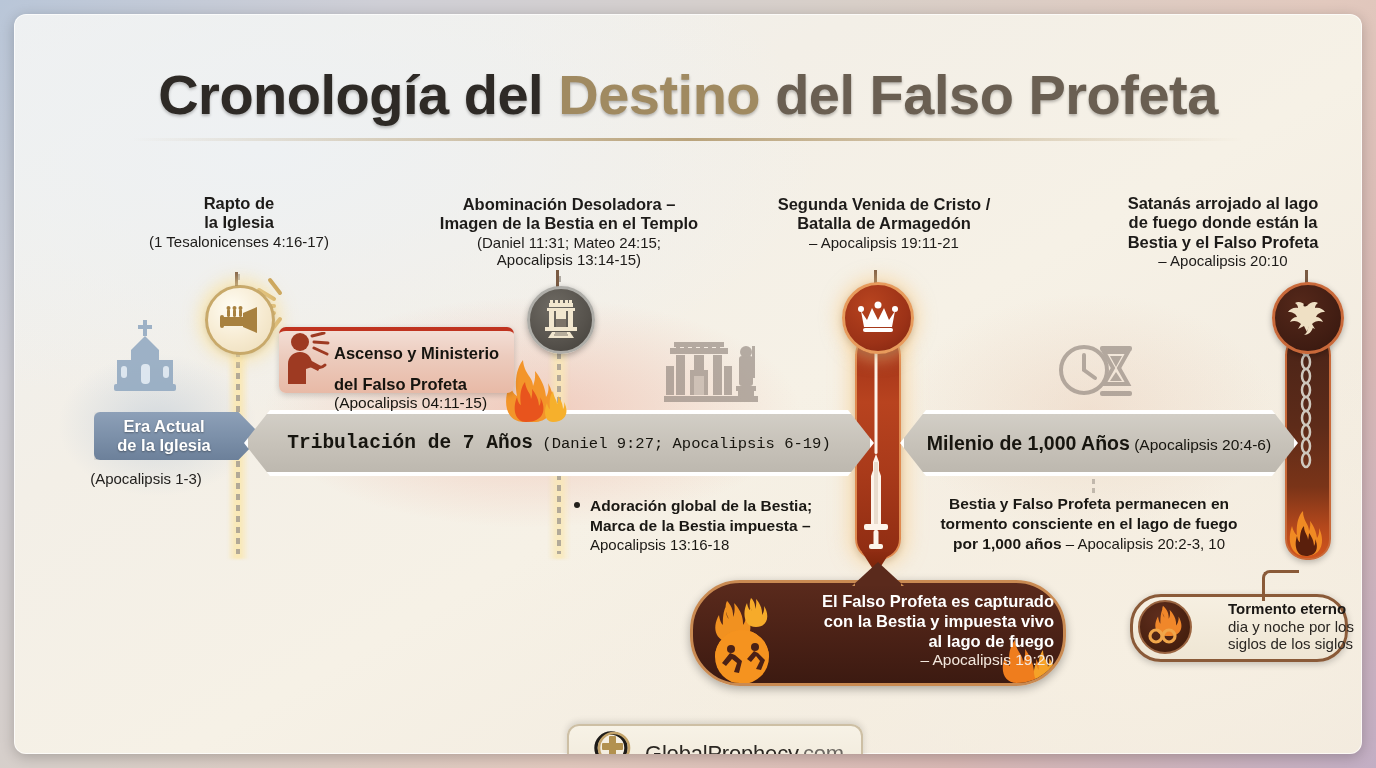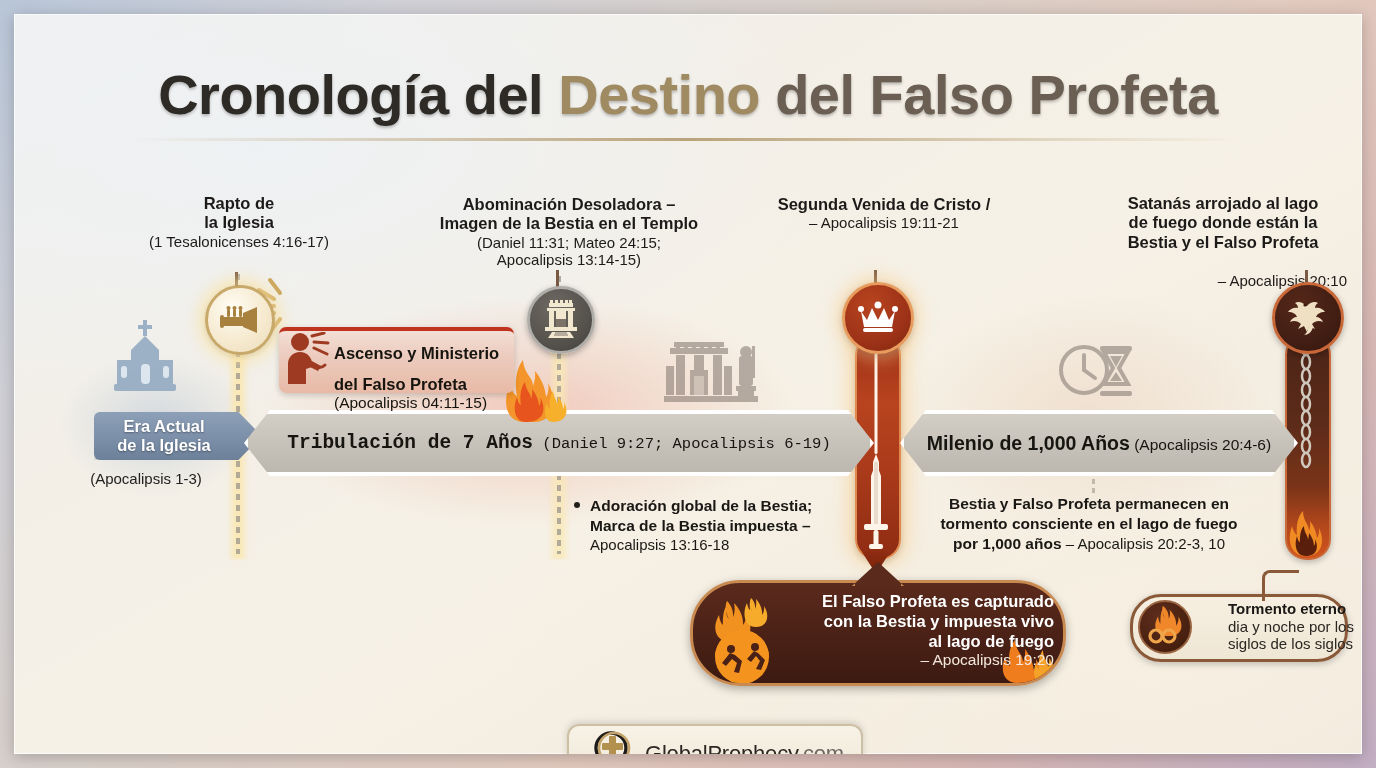--- a/index.html
+++ b/index.html
@@ -4,21 +4,21 @@
 <title>Cronología del Destino del Falso Profeta</title>
 <style>
   html,body{margin:0;padding:0;}
   body{
     width:1376px;height:768px;overflow:hidden;
     font-family:"Liberation Sans", sans-serif;
     background:linear-gradient(135deg,#b9c6d8 0%,#cfcfd6 18%,#d8cfc8 40%,#e2c9be 62%,#d8b8b4 80%,#c2aec4 100%);
   }
   .frame{
     position:absolute;left:14px;top:14px;width:1348px;height:740px;
-    border-radius:0;overflow:hidden;
+    border-radius:12px;overflow:hidden;
     background:
       radial-gradient(ellipse 70% 60% at 18% 18%, #eef1f3 0%, rgba(238,241,243,0) 60%),
       radial-gradient(ellipse 80% 70% at 85% 85%, #f6efe2 0%, rgba(246,239,226,0) 62%),
       linear-gradient(150deg,#eef0f1 0%,#f3efe7 32%,#f6f1e6 55%,#f3ece0 78%,#efe6da 100%);
     box-shadow:0 0 0 1px rgba(255,255,255,.7) inset, 0 3px 14px rgba(0,0,0,.22);
   }
   
   .haze{position:absolute;pointer-events:none;}
   .haze-trib{left:230px;top:250px;width:640px;height:330px;
     background:radial-gradient(ellipse 60% 50% at 45% 45%, rgba(233,150,130,.42) 0%, rgba(233,150,130,0) 70%);}
@@ -44,21 +44,21 @@
   }
 
   
   .evt{position:absolute;text-align:center;line-height:1.17;color:#1d1b19;}
   .evt .h{font-weight:700;font-size:16.5px;display:block;}
   .evt .r{font-weight:400;font-size:15px;display:block;}
   .evt-1{left:120px;top:180px;width:210px;}
   .evt-2{left:390px;top:181px;width:330px;}
   .evt-3{left:730px;top:181px;width:280px;}
   .evt-4{left:1085px;top:180px;width:248px;text-align:center;}
-  .evt-4 .r{text-align:right;margin-top:20px;}
+  .evt-4 .r{text-align:center;}
 
   
   .drop{position:absolute;width:4px;
     background-image:linear-gradient(#9a948c 55%,rgba(0,0,0,0) 0);
     background-size:4px 11px;opacity:.75;}
   .drop-1{left:222px;top:260px;height:280px;}
   .drop-2{left:543px;top:262px;height:278px;}
   .drop-mill{left:1078px;top:420px;height:62px;background-image:linear-gradient(#b0a79c 55%,rgba(0,0,0,0) 0);background-size:3px 9px;width:3px;}
   .drop-vert-gold{position:absolute;left:213px;top:290px;width:22px;height:255px;
     background:linear-gradient(90deg,rgba(246,226,170,0) 0%,rgba(250,232,180,.95) 40%,rgba(250,232,180,.95) 60%,rgba(246,226,170,0) 100%);
@@ -243,20 +243,21 @@
 
   <div class="evt evt-2">
     <span class="h">Abominación Desoladora –</span>
     <span class="h">Imagen de la Bestia en el Templo</span>
     <span class="r">(Daniel 11:31; Mateo 24:15;</span>
     <span class="r">Apocalipsis 13:14-15)</span>
   </div>
 
   <div class="evt evt-3">
     <span class="h">Segunda Venida de Cristo /</span>
+    <span class="h">Batalla de Armagedón</span>
     <span class="r">– Apocalipsis 19:11-21</span>
   </div>
 
   <div class="evt evt-4">
     <span class="h">Satanás arrojado al lago</span>
     <span class="h">de fuego donde están la</span>
     <span class="h">Bestia y el Falso Profeta</span>
     <span class="r">– Apocalipsis 20:10</span>
   </div>
 

